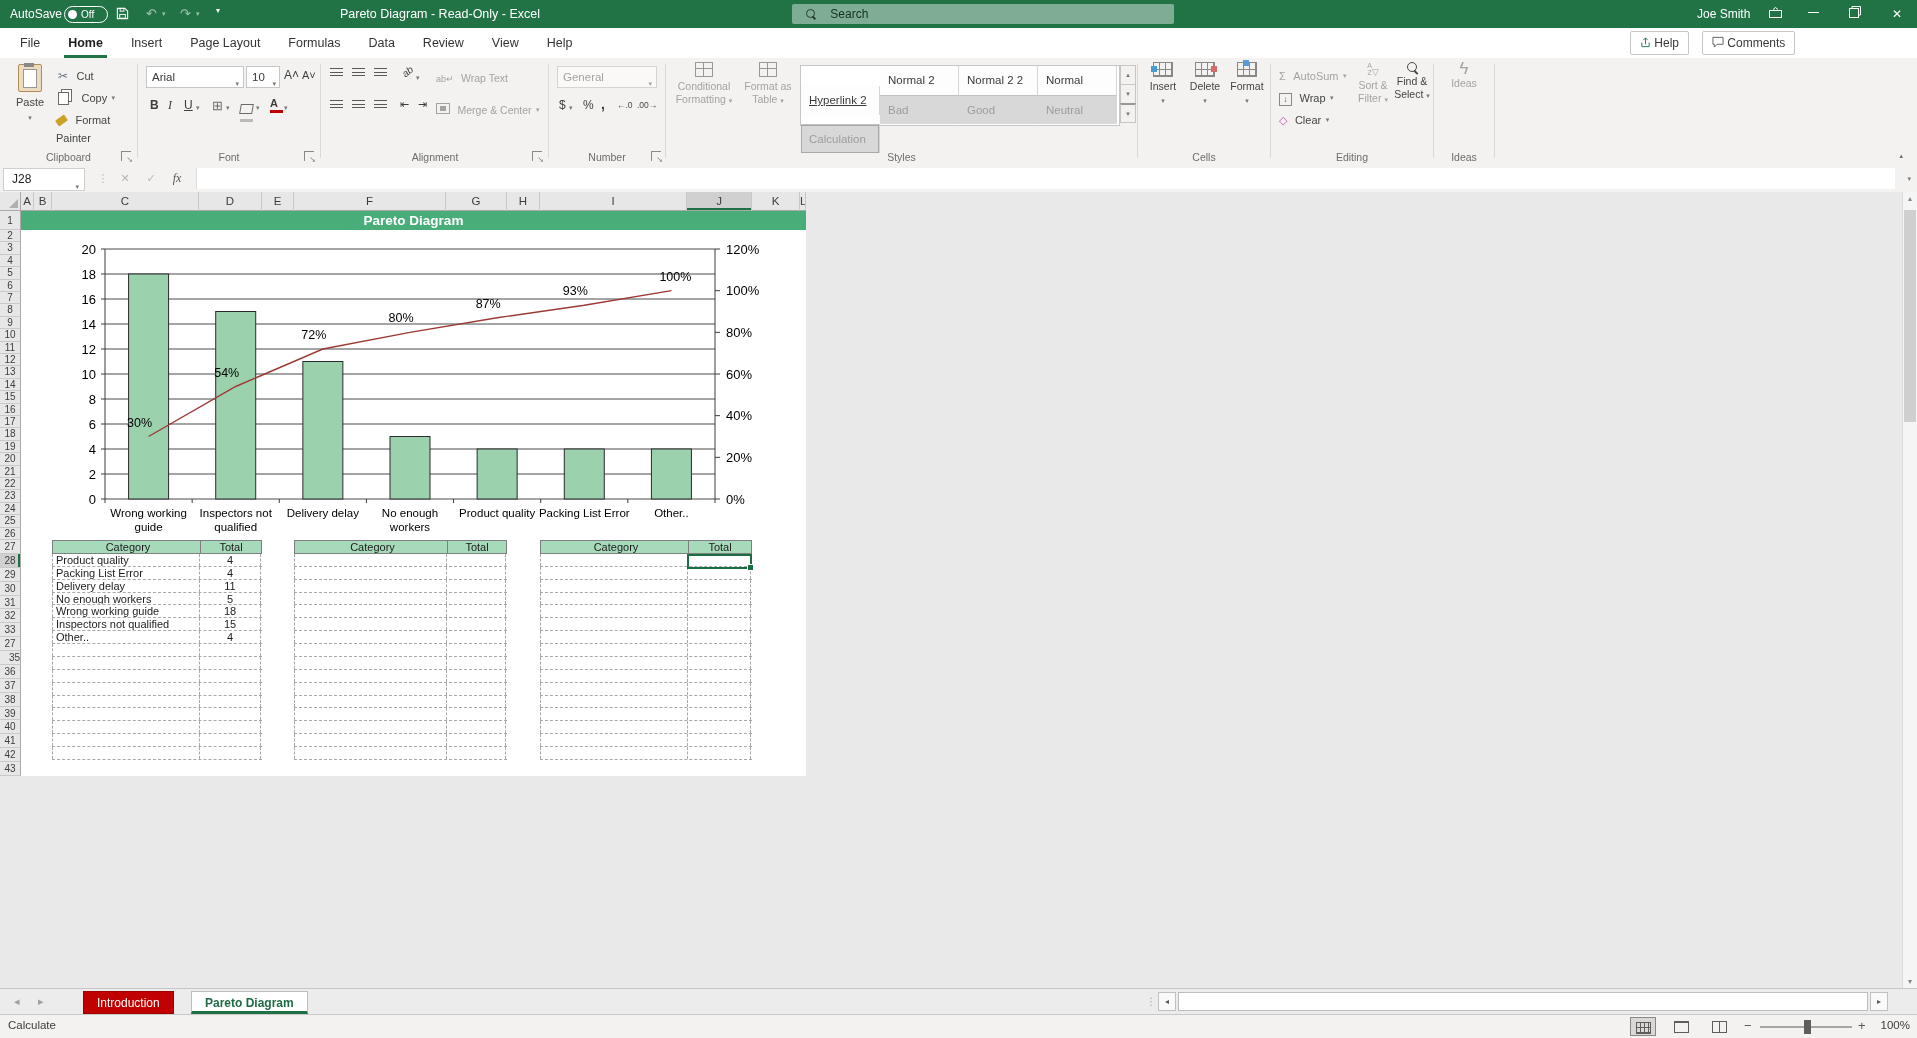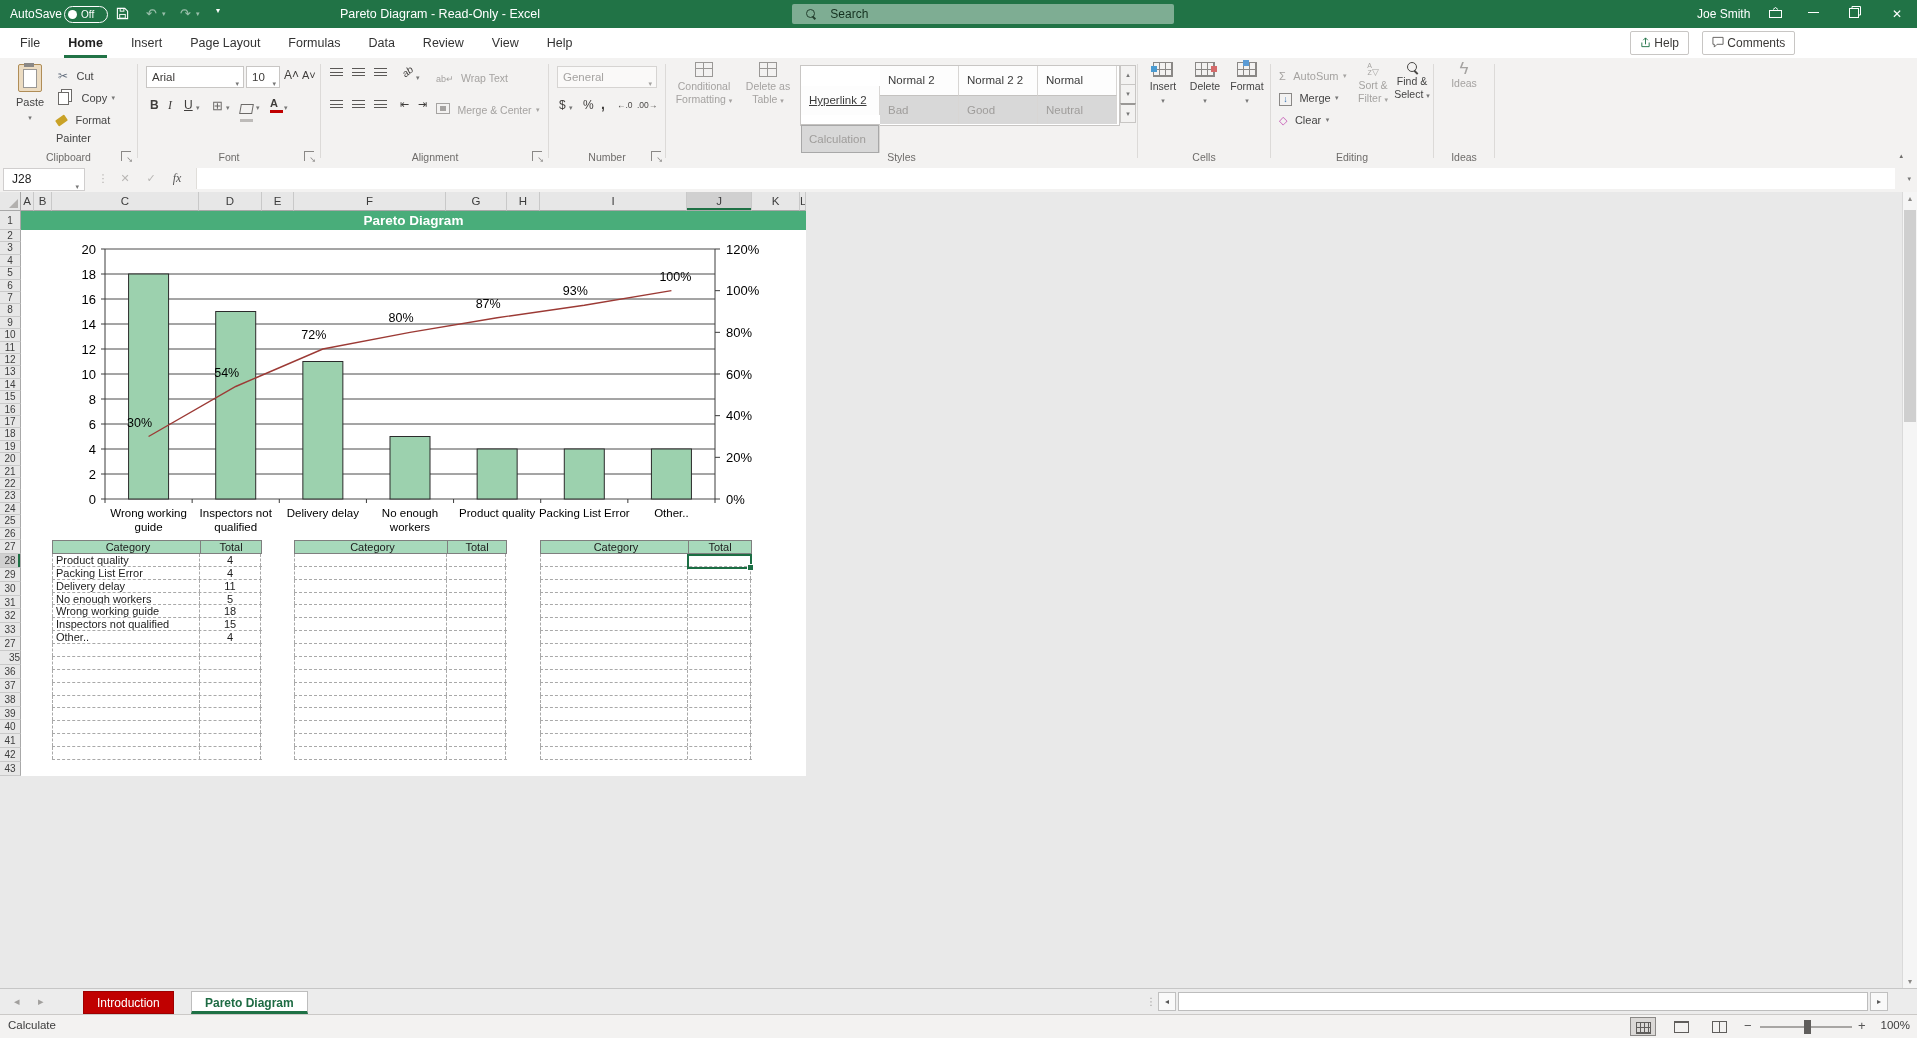--- a/index.html
+++ b/index.html
@@ -302,21 +302,21 @@
 
     <div class="a" style="left:666px;top:0;width:471px;height:108px">
       <div class="bigbtn gray" style="left:6px;width:64px">
         <span class="i-cf"></span><br>
         <span>Conditional</span><br>
         <span>Formatting</span>
         <span class="chev">▾</span>
       </div>
       <div class="bigbtn gray" style="left:74px;width:56px">
         <span class="i-cf"></span><br>
-        <span>Delete as</span><br>
+        <span>Format as</span><br>
         <span>Table</span>
         <span class="chev">▾</span>
       </div>
       <div class="gal" id="style-gallery" style="left:134px;top:7px;width:318px;height:59px">
           <div class="gal-cell gal-r1" style="text-decoration: underline; margin-top: 20px;">Hyperlink 2</div>
           <div class="gal-cell gal-r1">Normal 2</div>
           <div class="gal-cell gal-r1">Normal 2 2</div>
           <div class="gal-cell gal-r1">Normal</div>
           <div class="gal-cell gal-r2">Bad</div>
           <div class="gal-cell gal-r2">Good</div>
@@ -351,21 +351,21 @@
     <div class="vsep" style="left:1270px"></div>
 
     <div class="a" style="left:1271px;top:0;width:162px;height:108px">
       <div class="a gray" style="left:8px;top:8px">
         <span style="font-size:11px">Σ</span>
         <span class="rlbl" style="margin-left:3px">AutoSum</span>
         <span class="chev">▾</span>
       </div>
       <div class="a" style="left:8px;top:30px">
         <i class="i-fillbx"><span>↓</span></i>
-        <span class="rlbl" style="margin-left:3px">Merge</span>
+        <span class="rlbl" style="margin-left:3px">Wrap</span>
         <span class="chev">▾</span>
       </div>
       <div class="a" style="left:8px;top:52px">
         <span style="font-size:11px;color:#c24fb1">◇</span>
         <span class="rlbl" style="margin-left:3px">Clear</span>
         <span class="chev">▾</span>
       </div>
       <div class="bigbtn gray" style="left:84px;width:36px">
         <span style="font-size:7px;line-height:7px;display:inline-block">A<br>Z</span><span style="font-size:9px">▽</span><br>
         <span>Sort &amp;</span><br>

